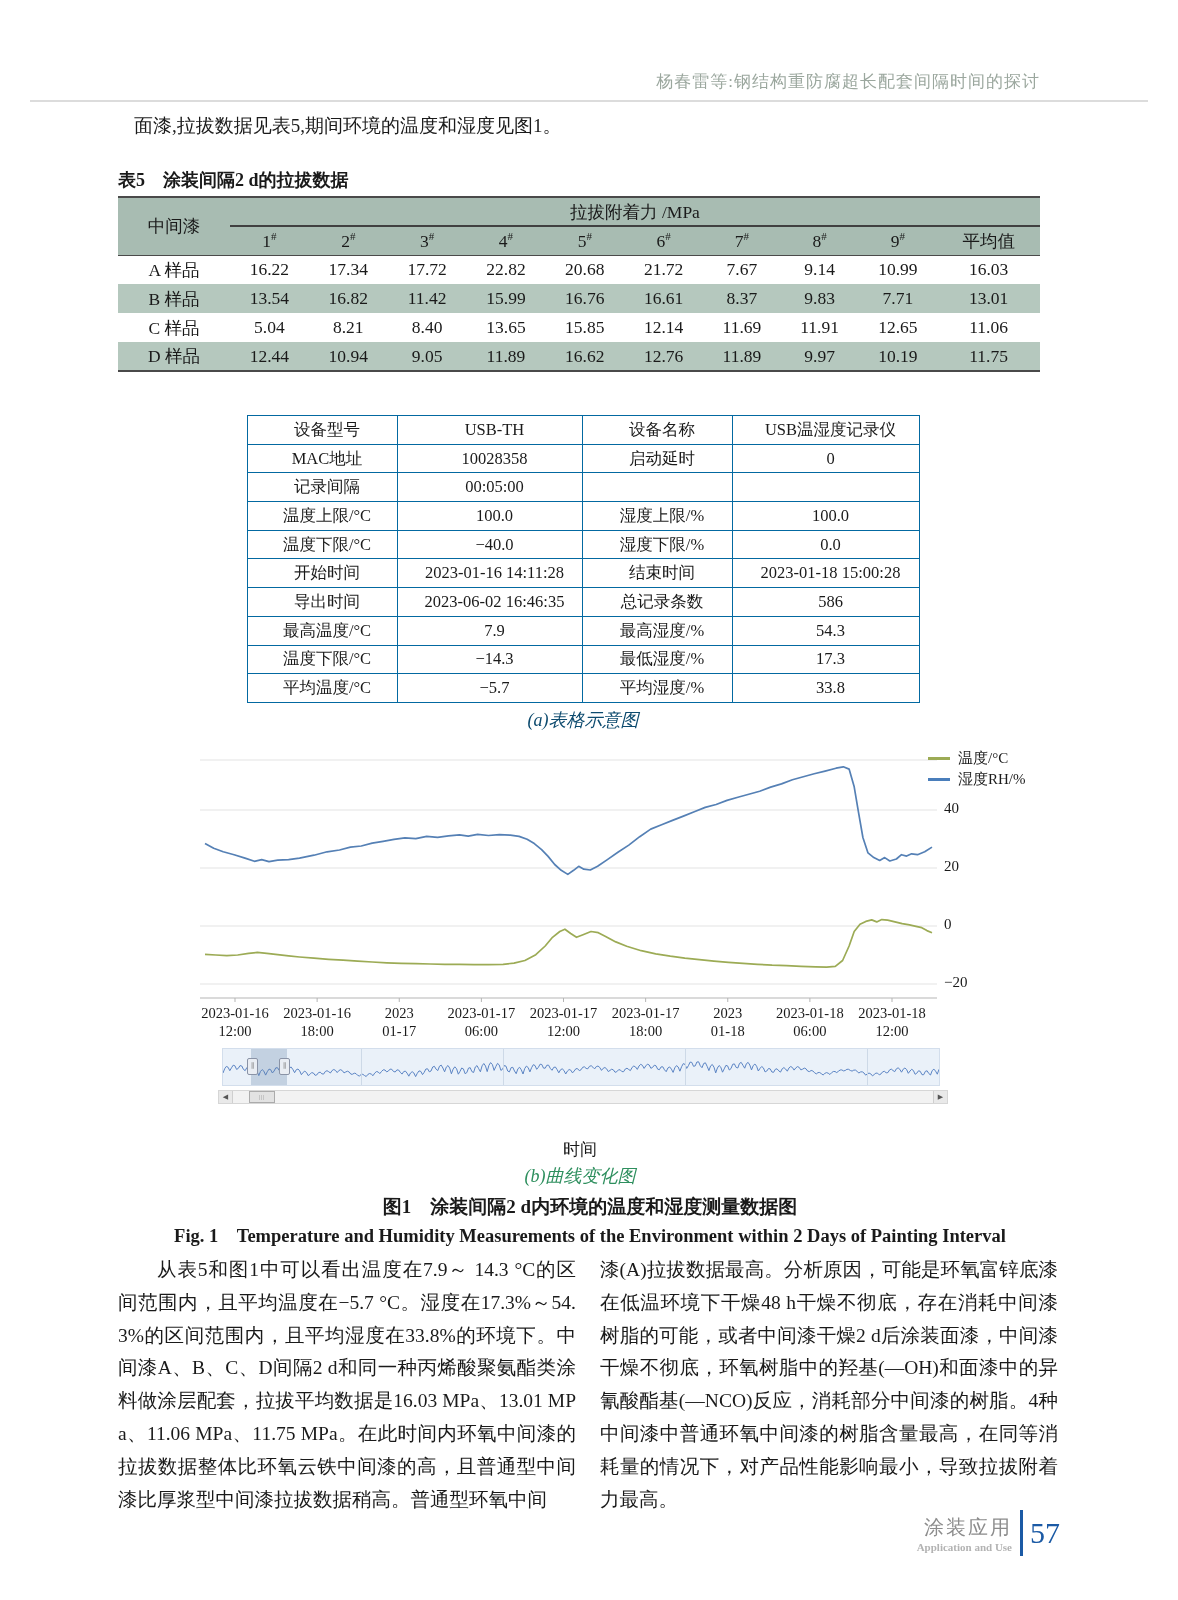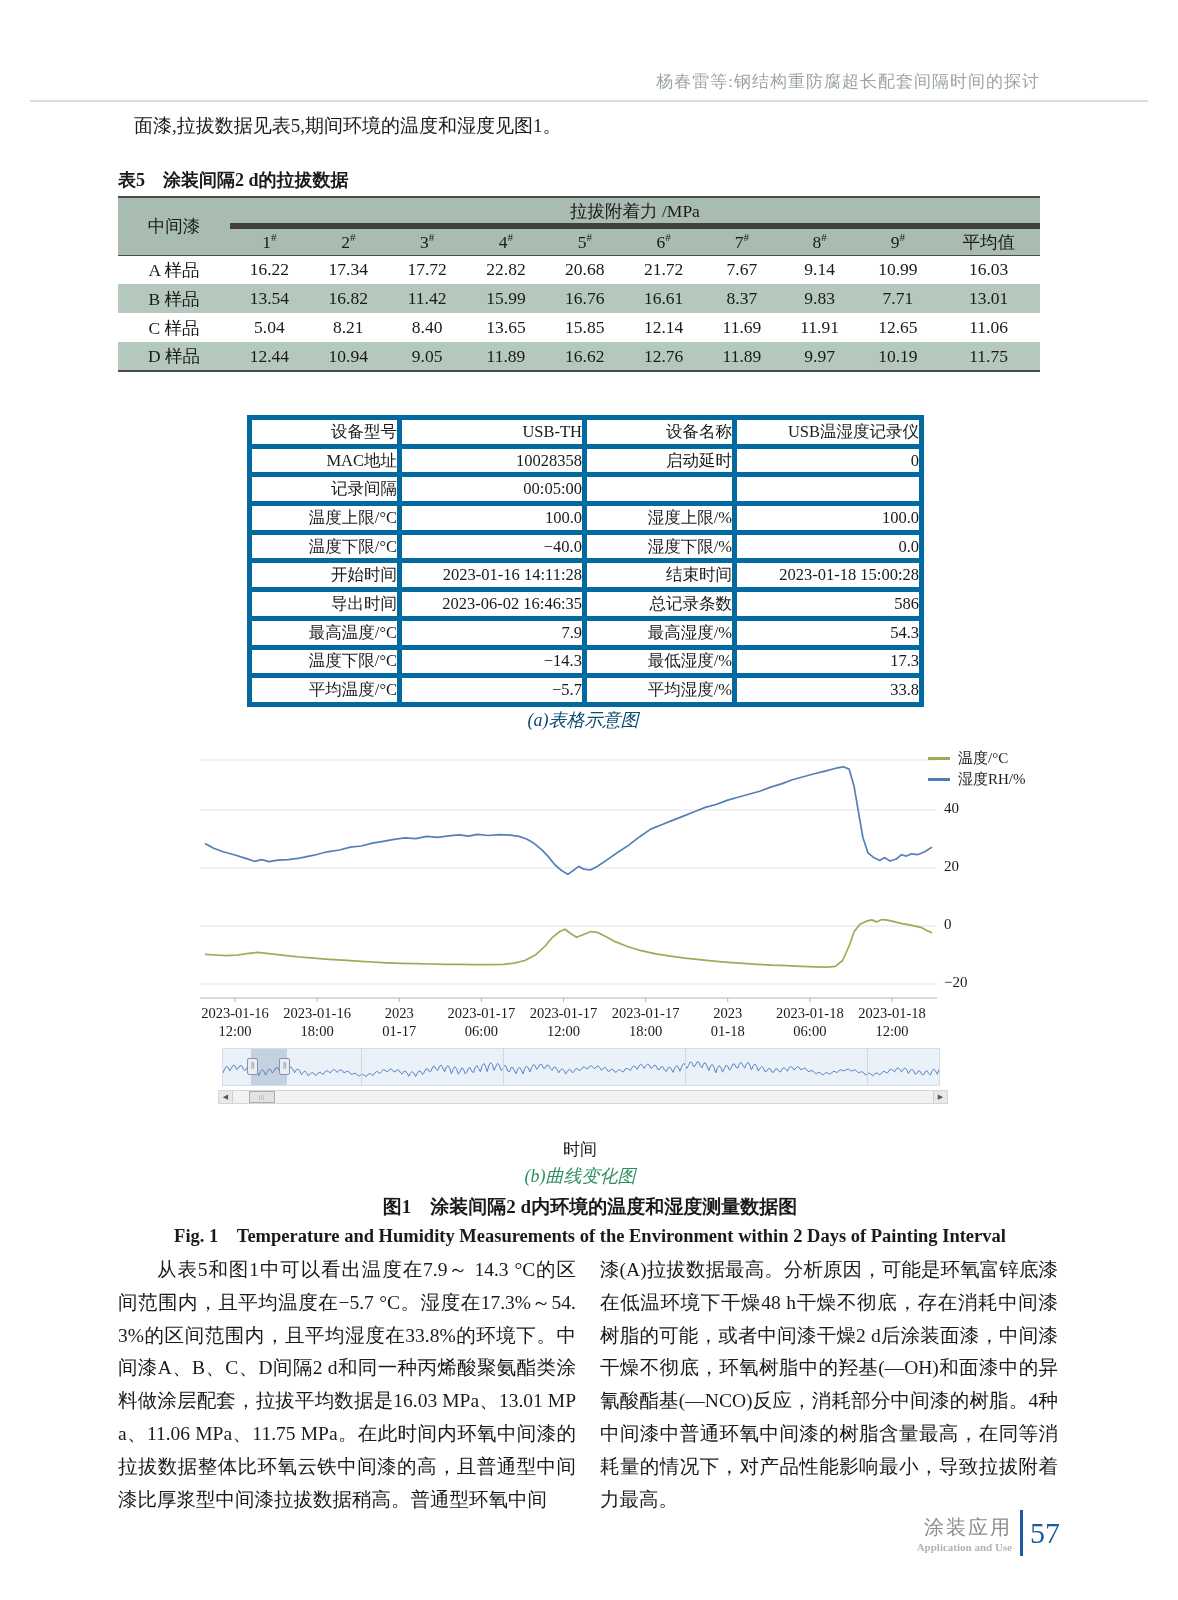--- a/index.html
+++ b/index.html
@@ -17,29 +17,29 @@
 
   
   .t5-title { position:absolute; top:168px; left:118px; width:922px; text-align:left;
     font-size:18px; font-weight:bold; }
   .t5-wrap { position:absolute; top:196px; left:118px; width:922px; }
   table.t5 { width:100%; border-collapse:collapse; font-size:17.5px;
     border-top:2px solid #4a4a4a; border-bottom:2px solid #4a4a4a; }
   table.t5 th, table.t5 td { font-weight:normal; text-align:center; height:29px; padding:0 2px; }
   table.t5 thead th { background:#a8bcb2; }
   table.t5 .t5-corner { width:112px; border-bottom:1.5px solid #4a4a4a; }
-  table.t5 .t5-group { border-bottom:6px solid #404040; }
+  table.t5 .t5-group { border-bottom:2px solid #404040; }
   table.t5 thead tr:last-child th { border-bottom:1.5px solid #4a4a4a; }
   table.t5 tbody tr.alt { background:#b5c8be; }
   table.t5 sup { font-size:11px; }
 
   
   .dev-wrap { position:absolute; top:415px; left:247px; width:672px; }
   table.dev { width:100%; border-collapse:collapse; font-size:16.5px; table-layout:fixed; }
-  table.dev td { border:5px solid #0369a1; height:28.7px; padding:0 0 0 9px; text-align:right;
+  table.dev td { border:1px solid #0369a1; height:28.7px; padding:0 0 0 9px; text-align:center;
     overflow:hidden; white-space:nowrap; }
   .caption-a { position:absolute; top:708px; left:247px; width:672px; text-align:center;
     font-size:18px; color:#0c4a6e; font-style:italic; }
 
   
   .figure-plot { position:absolute; top:748px; left:200px; width:737px; height:254px; }
   .legend { position:absolute; top:748px; left:928px; width:240px; font-size:15px; }
   .legend-item { display:flex; align-items:center; height:21px; }
   .legend-swatch { display:inline-block; width:22px; height:2.5px; margin-right:8px; }
   .ytick { position:absolute; left:944px; width:50px; font-size:15px; text-align:left; }

